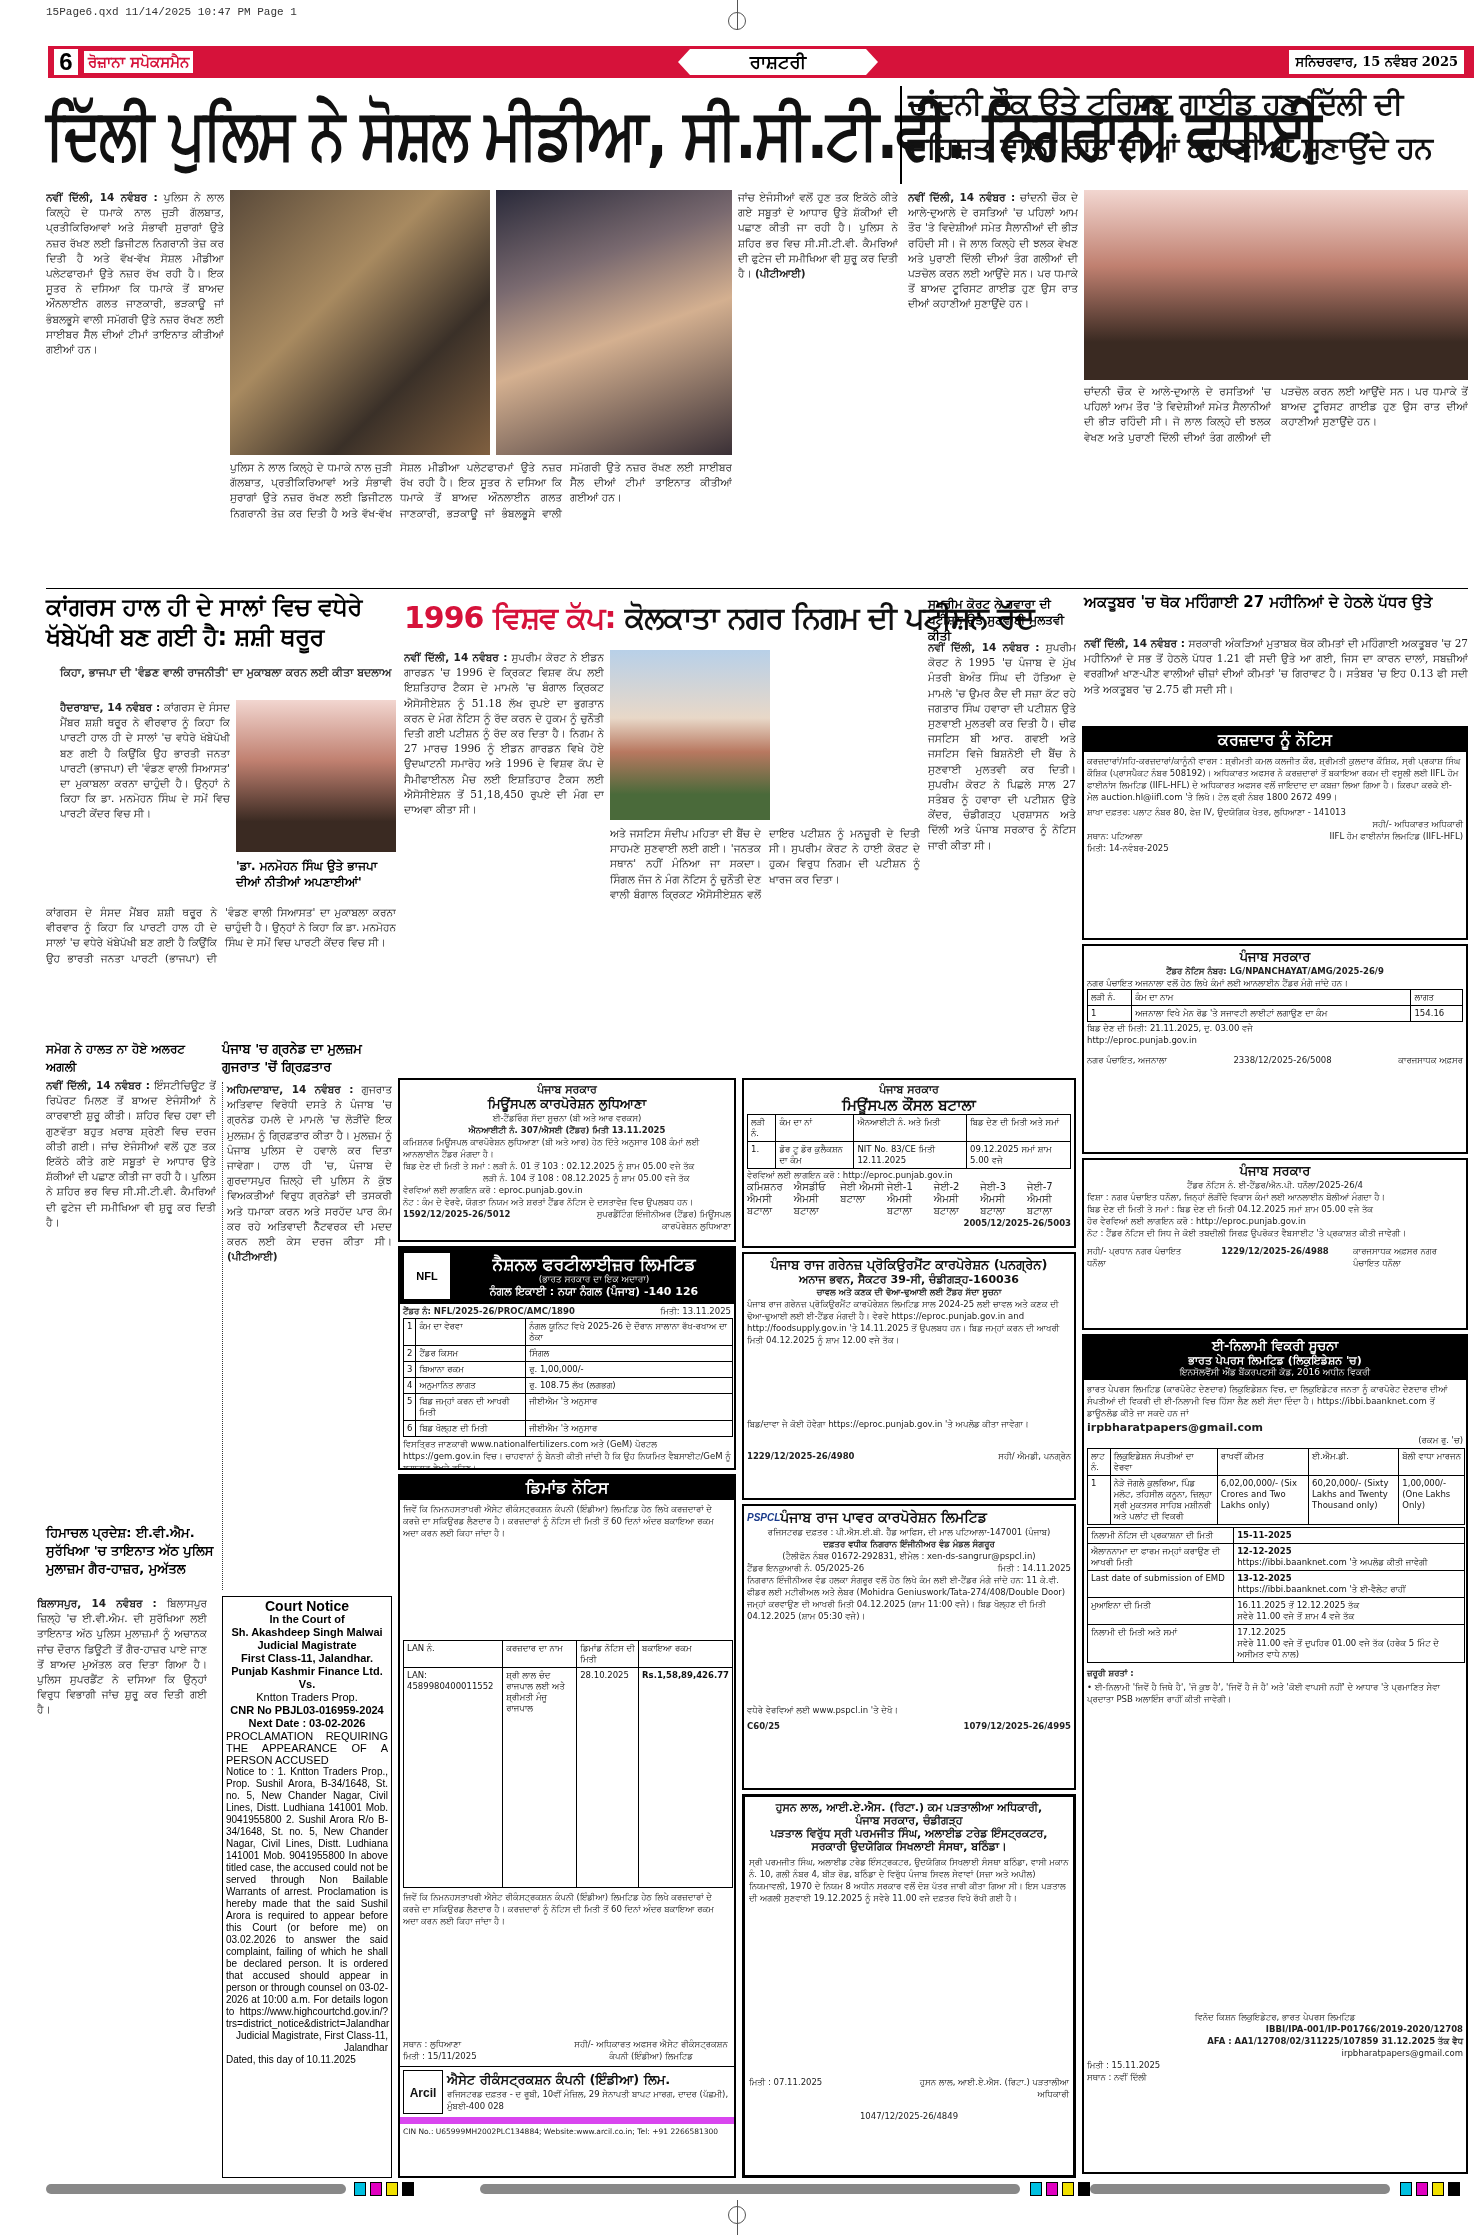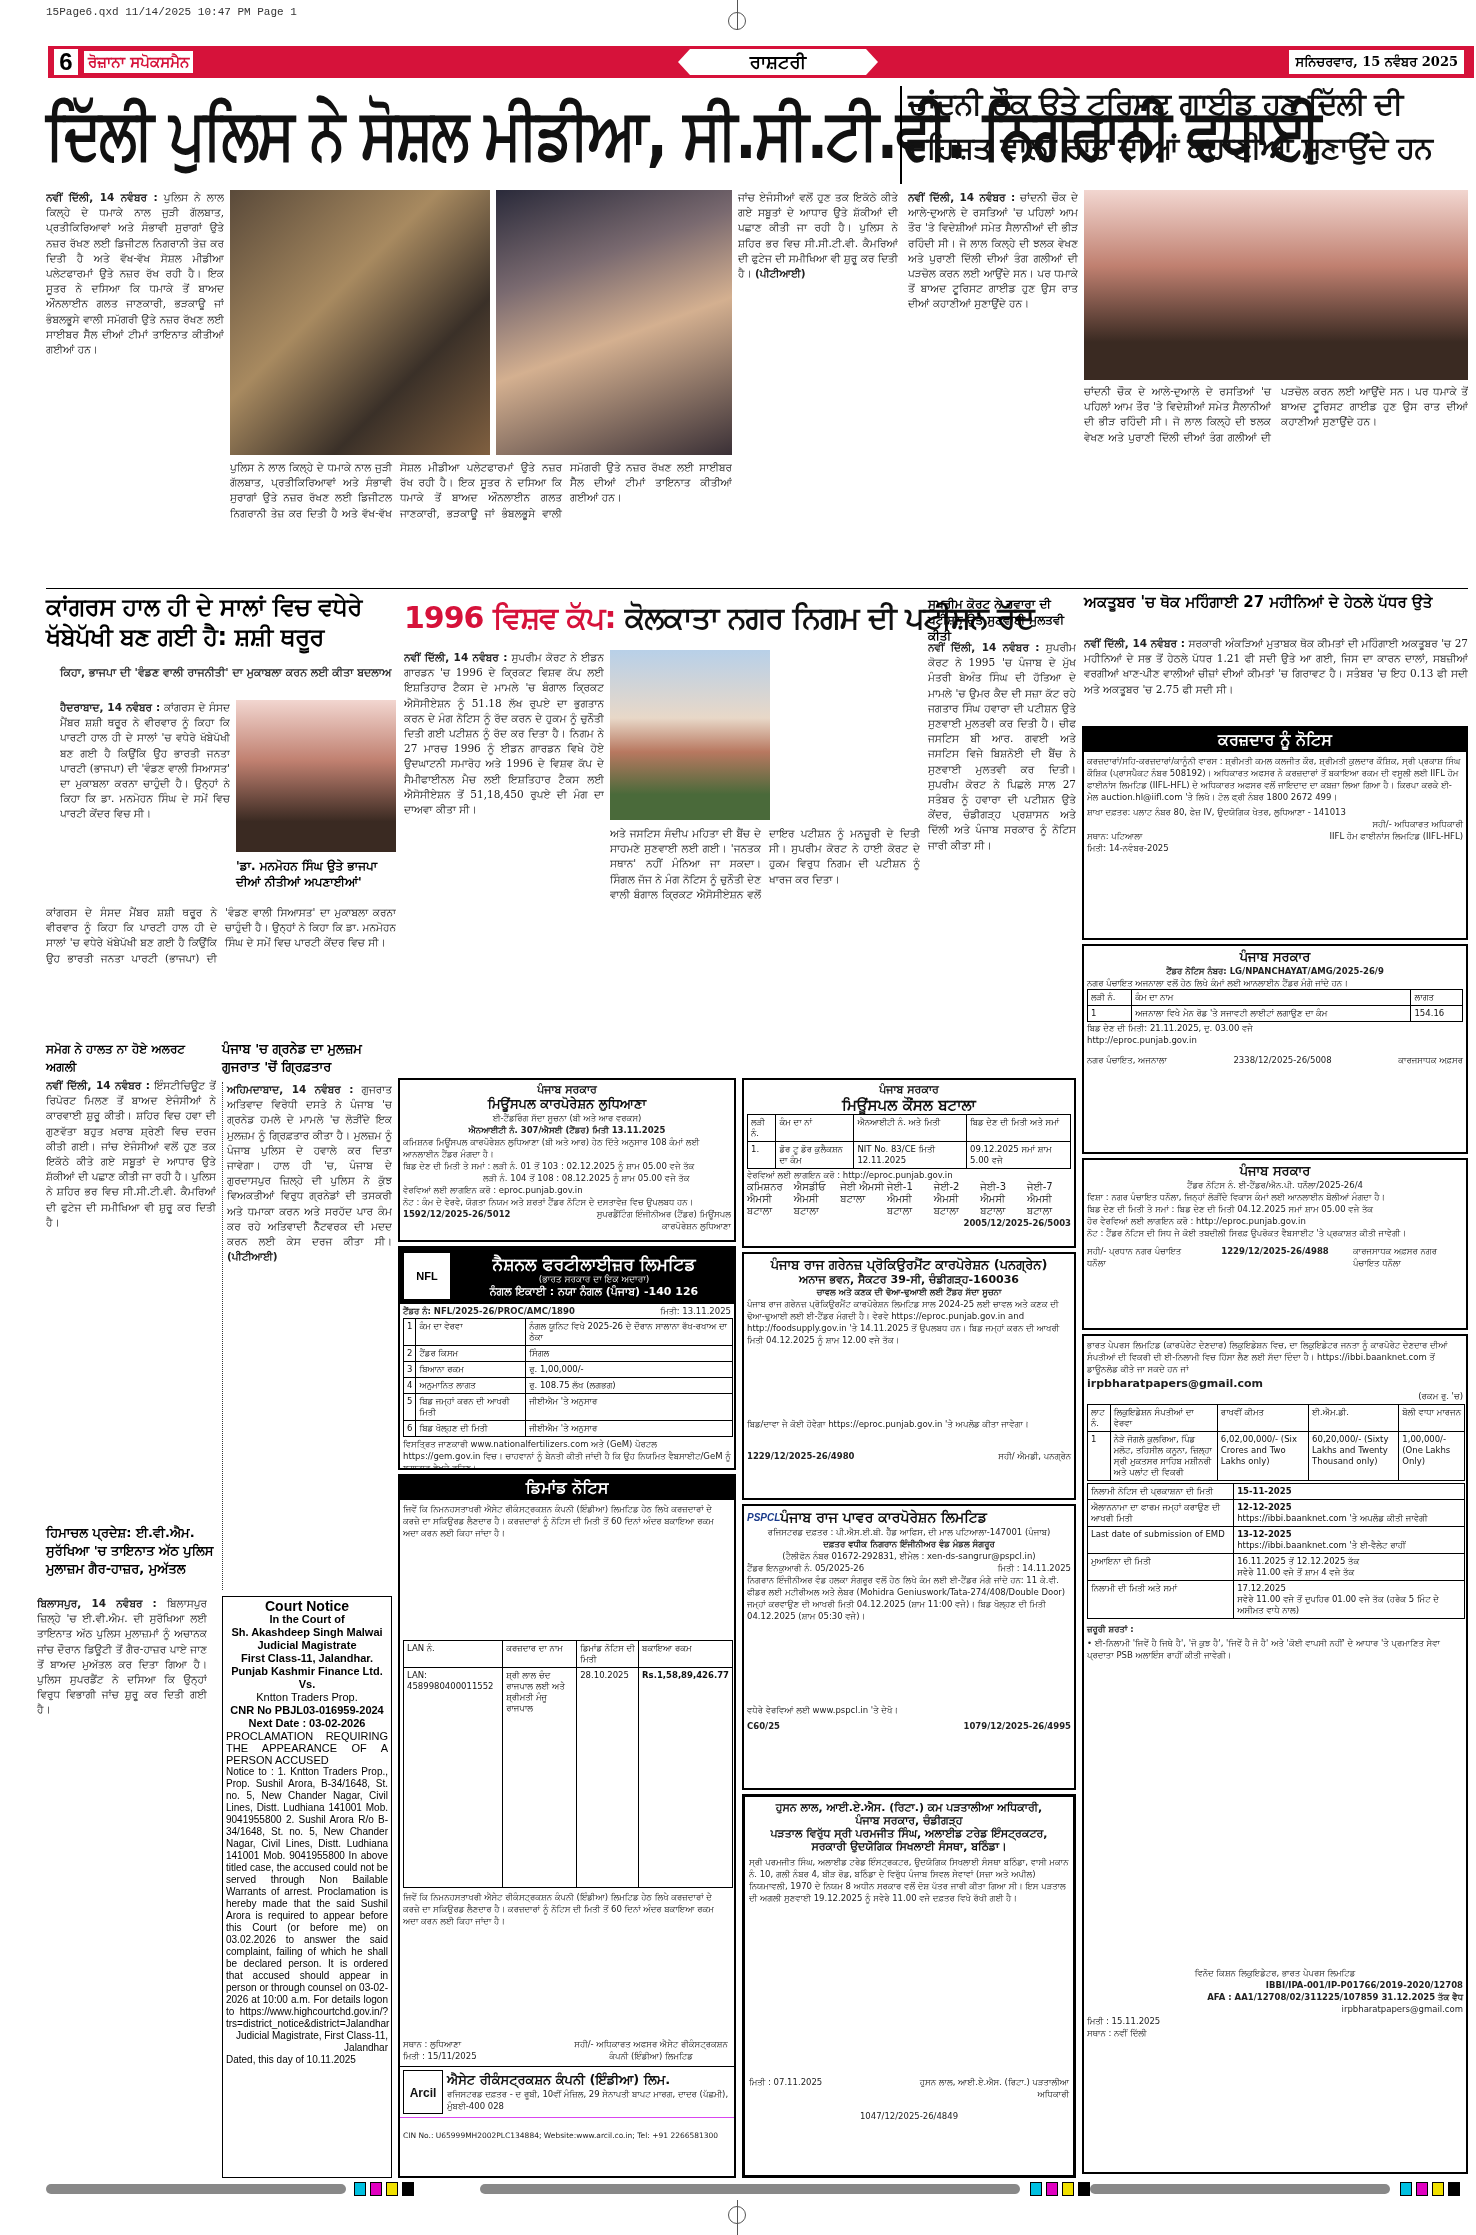--- a/index.html
+++ b/index.html
@@ -166,20 +166,25 @@
   <div class="small">ਹੋਰ ਵੇਰਵਿਆਂ ਲਈ ਲਾਗਇਨ ਕਰੋ : http://eproc.punjab.gov.in</div>
   <div class="small">ਨੋਟ : ਟੈਂਡਰ ਨੋਟਿਸ ਦੀ ਸਿਧ ਜੇ ਕੋਈ ਤਬਦੀਲੀ ਸਿਰਫ਼ ਉਪਰੋਕਤ ਵੈਬਸਾਈਟ 'ਤੇ ਪ੍ਰਕਾਸ਼ਤ ਕੀਤੀ ਜਾਵੇਗੀ।</div>
   <div class="small" style="display:flex;justify-content:space-between;margin-top:6px">
     <span style="width:110px">ਸਹੀ/- ਪ੍ਰਧਾਨ ਨਗਰ ਪੰਚਾਇਤ ਧਨੌਲਾ</span>
     <span class="bold">1229/12/2025-26/4988</span>
     <span style="width:110px">ਕਾਰਜਸਾਧਕ ਅਫ਼ਸਰ ਨਗਰ ਪੰਚਾਇਤ ਧਨੌਲਾ</span>
   </div>
 </div>
 
 <div class="abs box" style="left:1082px;top:1334px;width:386px;height:840px">
+  <div style="background:#000;color:#fff;text-align:center;padding:2px">
+    <div class="bold" style="font-size:13px">ਈ-ਨਿਲਾਮੀ ਵਿਕਰੀ ਸੂਚਨਾ</div>
+    <div class="bold" style="font-size:11px">ਭਾਰਤ ਪੇਪਰਸ ਲਿਮਟਿਡ (ਲਿਕੁਇਡੇਸ਼ਨ 'ਚ)</div>
+    <div style="font-size:9px">ਇਨਸੋਲਵੈਂਸੀ ਐਂਡ ਬੈਂਕਰਪਟਸੀ ਕੋਡ, 2016 ਅਧੀਨ ਵਿਕਰੀ</div>
+  </div>
   <div class="small" style="padding:3px">ਭਾਰਤ ਪੇਪਰਸ ਲਿਮਟਿਡ (ਕਾਰਪੋਰੇਟ ਦੇਣਦਾਰ) ਲਿਕੁਇਡੇਸ਼ਨ ਵਿਚ, ਦਾ ਲਿਕੁਇਡੇਟਰ ਜਨਤਾ ਨੂੰ ਕਾਰਪੋਰੇਟ ਦੇਣਦਾਰ ਦੀਆਂ ਸੰਪਤੀਆਂ ਦੀ ਵਿਕਰੀ ਦੀ ਈ-ਨਿਲਾਮੀ ਵਿਚ ਹਿੱਸਾ ਲੈਣ ਲਈ ਸੱਦਾ ਦਿੰਦਾ ਹੈ। https://ibbi.baanknet.com ਤੋਂ ਡਾਊਨਲੋਡ ਕੀਤੇ ਜਾ ਸਕਦੇ ਹਨ ਜਾਂ</div>
   <div class="small bold" style="padding:0 3px;font-size:11px">irpbharatpapers@gmail.com</div>
   <div class="small" style="text-align:right;padding:0 3px">(ਰਕਮ ਰੁ. 'ਚ)</div>
   <table class="ad" style="margin:2px 3px;width:378px">
     <tbody>
         <tr>
       <td>ਲਾਟ ਨੰ.</td>
       <td>ਲਿਕੁਇਡੇਸ਼ਨ ਸੰਪਤੀਆਂ ਦਾ ਵੇਰਵਾ</td>
       <td>ਰਾਖਵੀਂ ਕੀਮਤ</td>
       <td>ਈ.ਐਮ.ਡੀ.</td>
@@ -360,21 +365,21 @@
     <div style="width:160px;text-align:center">ਸਹੀ/- ਅਧਿਕਾਰਤ ਅਫਸਰ ਐਸੇਟ ਰੀਕੰਸਟ੍ਰਕਸ਼ਨ ਕੰਪਨੀ (ਇੰਡੀਆ) ਲਿਮਟਿਡ</div>
   </div>
   <div style="display:flex;align-items:center;border-top:1px solid #000;margin-top:4px;padding:3px">
     <div style="width:40px;height:44px;border:1px solid #000;font:bold 12px/44px 'Liberation Sans',sans-serif;text-align:center">Arcil</div>
     <div style="flex:1;padding-left:4px">
       <div class="bold" style="font-size:13px">ਐਸੇਟ ਰੀਕੰਸਟ੍ਰਕਸ਼ਨ ਕੰਪਨੀ (ਇੰਡੀਆ) ਲਿਮ.</div>
       <div class="small">ਰਜਿਸਟਰਡ ਦਫ਼ਤਰ - ਦ ਰੂਬੀ, 10ਵੀਂ ਮੰਜ਼ਿਲ, 29 ਸੇਨਾਪਤੀ ਬਾਪਟ ਮਾਰਗ, ਦਾਦਰ (ਪੱਛਮੀ), ਮੁੰਬਈ-400 028</div>
     </div>
   </div>
   <div class="small"></div>
-  <div class="small" style="border-top:1px solid #d946ef;padding:12px 3px;font-size:7.5px">CIN No.: U65999MH2002PLC134884; Website:www.arcil.co.in; Tel: +91 2266581300</div>
+  <div class="small" style="border-top:7px solid #d946ef;padding:2px 3px;font-size:7.5px">CIN No.: U65999MH2002PLC134884; Website:www.arcil.co.in; Tel: +91 2266581300</div>
 </div>
 
 <div class="abs box" style="left:742px;top:1078px;width:334px;height:170px;padding:3px">
   <div class="center bold" style="font-size:11px">ਪੰਜਾਬ ਸਰਕਾਰ</div>
   <div class="center bold" style="font-size:15px">ਮਿਊਂਸਪਲ ਕੌਂਸਲ ਬਟਾਲਾ</div>
   <table class="ad">
     <tbody>
         <tr>
           <td>ਲੜੀ ਨੰ.</td>
           <td>ਕੰਮ ਦਾ ਨਾਂ</td>

